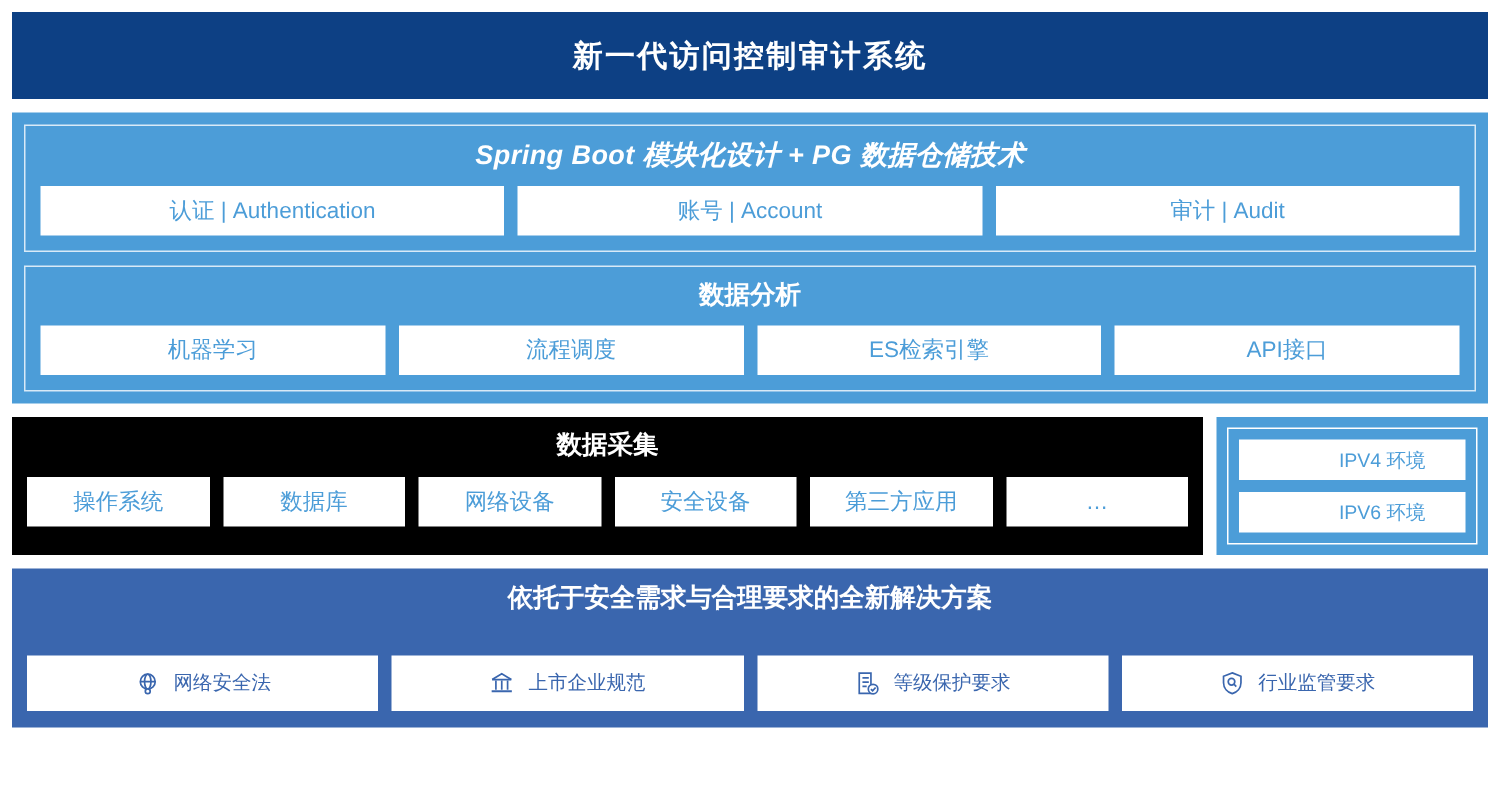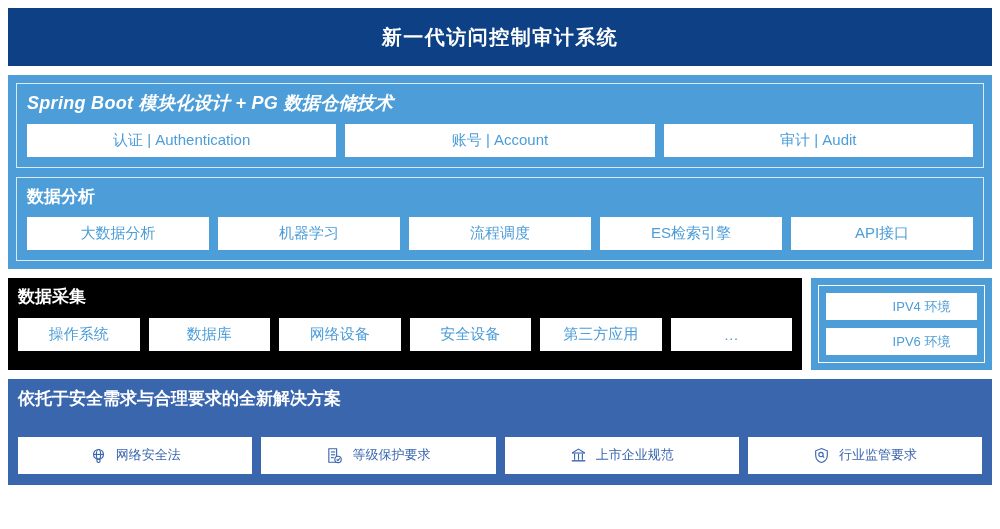--- a/index.html
+++ b/index.html
@@ -51,21 +51,21 @@
     display: flex;
     flex-direction: column;
     gap: 9px;
   }
   .subpanel {
     border: 1.5px solid #d8eaf7;
     padding: 8px 10px 10px 10px;
     box-sizing: border-box;
   }
   .subpanel-title {
-    text-align: left;
+    text-align: center;
     color: #ffffff;
     font-size: 17px;
     font-weight: bold;
     margin-bottom: 9px;
     line-height: 1.3;
   }
   .subpanel-title.italic {
     font-style: italic;
     font-size: 18px;
     letter-spacing: 0.3px;
@@ -174,21 +174,20 @@
       <div class="card-row">
         <div class="card">认证 | Authentication</div>
         <div class="card">账号 | Account</div>
         <div class="card">审计 | Audit</div>
       </div>
     </div>
 
     <div class="subpanel">
       <div class="subpanel-title">数据分析</div>
       <div class="card-row">
-        <div class="card">大数据分析</div>
         <div class="card">机器学习</div>
         <div class="card">流程调度</div>
         <div class="card">ES检索引擎</div>
         <div class="card">API接口</div>
       </div>
     </div>
 
   </div>
 
   <div class="collect-row">
@@ -226,48 +225,48 @@
             <line x1="5" y1="10.5" x2="19" y2="10.5"></line>
             <circle cx="12" cy="19.5" r="2.3" fill="#ffffff"></circle>
           </svg>
         </span>
         <span>网络安全法</span>
       </div>
 
       <div class="card-dark">
         <span class="ico">
           <svg width="17" height="17" viewBox="0 0 24 24" fill="none" stroke="#3a66ae" stroke-width="1.6">
+            <path d="M3 8.5 L12 3 L21 8.5"></path>
+            <line x1="3" y1="8.5" x2="21" y2="8.5"></line>
+            <line x1="6.5" y1="9.5" x2="6.5" y2="18"></line>
+            <line x1="12" y1="9.5" x2="12" y2="18"></line>
+            <line x1="17.5" y1="9.5" x2="17.5" y2="18"></line>
+            <line x1="2.5" y1="19.5" x2="21.5" y2="19.5" stroke-width="2"></line>
+          </svg>
+        </span>
+        <span>上市企业规范</span>
+      </div>
+
+      <div class="card-dark">
+        <span class="ico">
+          <svg width="17" height="17" viewBox="0 0 24 24" fill="none" stroke="#3a66ae" stroke-width="1.6">
             <path d="M4 2.5 h11 v19 h-11 z"></path>
             <line x1="7" y1="7" x2="13" y2="7"></line>
             <line x1="7" y1="11" x2="13" y2="11"></line>
             <line x1="7" y1="15" x2="11" y2="15"></line>
             <circle cx="17" cy="17.5" r="4.5" fill="#ffffff"></circle>
             <path d="M15 17.5 l1.6 1.6 l2.8 -3.1" stroke-width="1.7"></path>
           </svg>
         </span>
         <span>等级保护要求</span>
       </div>
 
       <div class="card-dark">
         <span class="ico">
           <svg width="17" height="17" viewBox="0 0 24 24" fill="none" stroke="#3a66ae" stroke-width="1.6">
-            <path d="M3 8.5 L12 3 L21 8.5"></path>
-            <line x1="3" y1="8.5" x2="21" y2="8.5"></line>
-            <line x1="6.5" y1="9.5" x2="6.5" y2="18"></line>
-            <line x1="12" y1="9.5" x2="12" y2="18"></line>
-            <line x1="17.5" y1="9.5" x2="17.5" y2="18"></line>
-            <line x1="2.5" y1="19.5" x2="21.5" y2="19.5" stroke-width="2"></line>
-          </svg>
-        </span>
-        <span>上市企业规范</span>
-      </div>
-
-      <div class="card-dark">
-        <span class="ico">
-          <svg width="17" height="17" viewBox="0 0 24 24" fill="none" stroke="#3a66ae" stroke-width="1.6">
             <path d="M12 2.2 L20.2 5.4 V11.5 C20.2 16.6 16.6 20.4 12 21.8 C7.4 20.4 3.8 16.6 3.8 11.5 V5.4 Z"></path>
             <circle cx="11.3" cy="10.6" r="3.1"></circle>
             <line x1="13.6" y1="12.9" x2="15.8" y2="15.1"></line>
           </svg>
         </span>
         <span>行业监管要求</span>
       </div>
 
     </div>
   </div>

